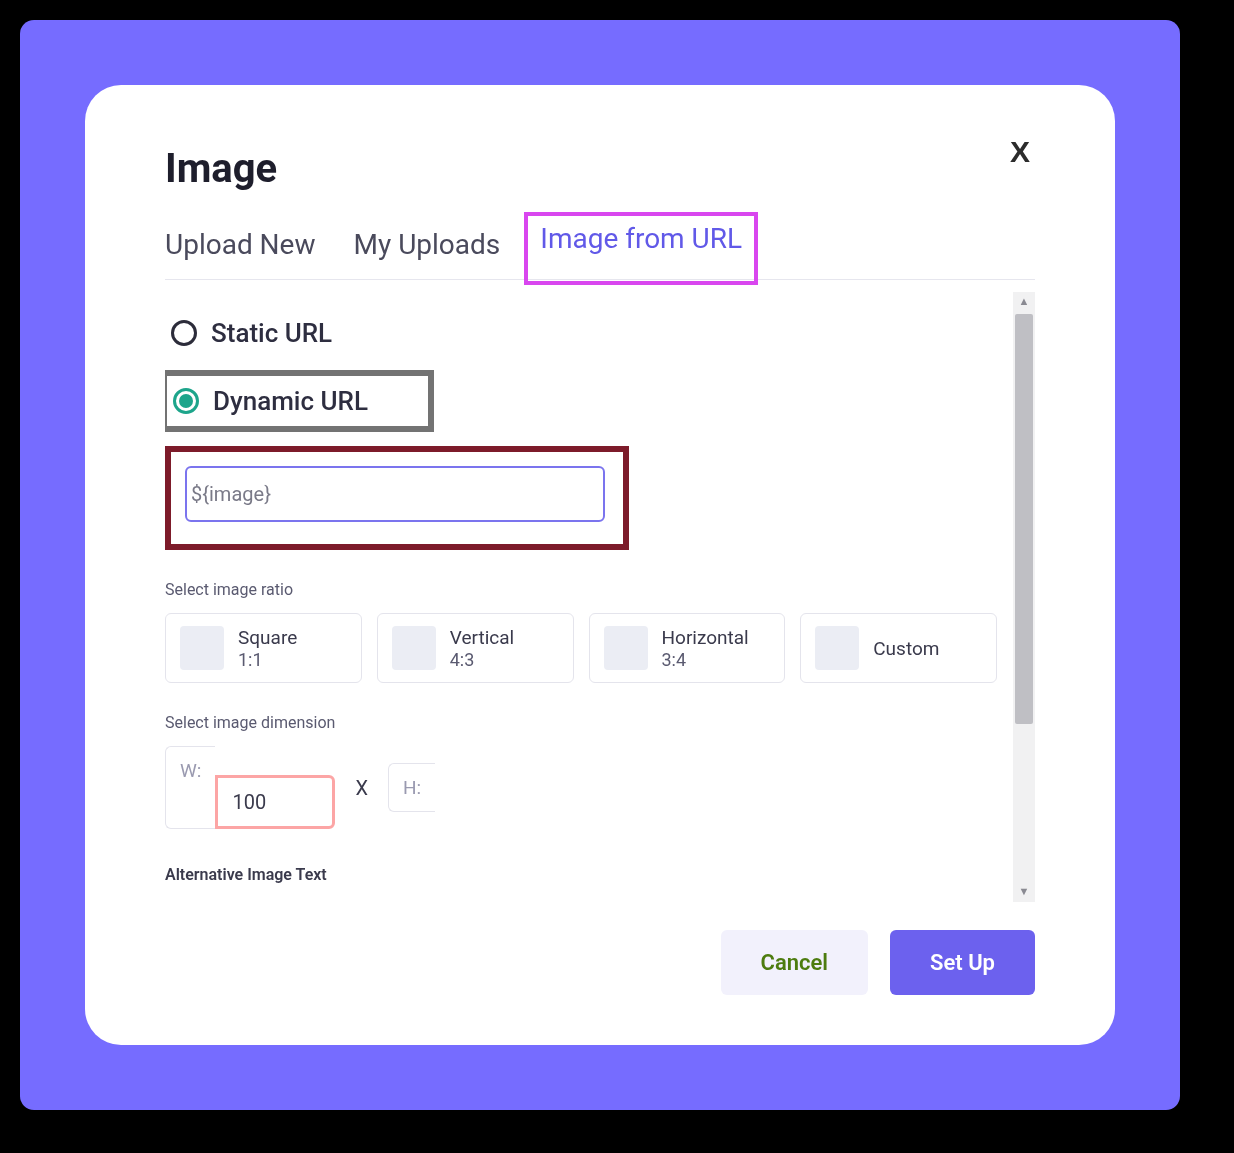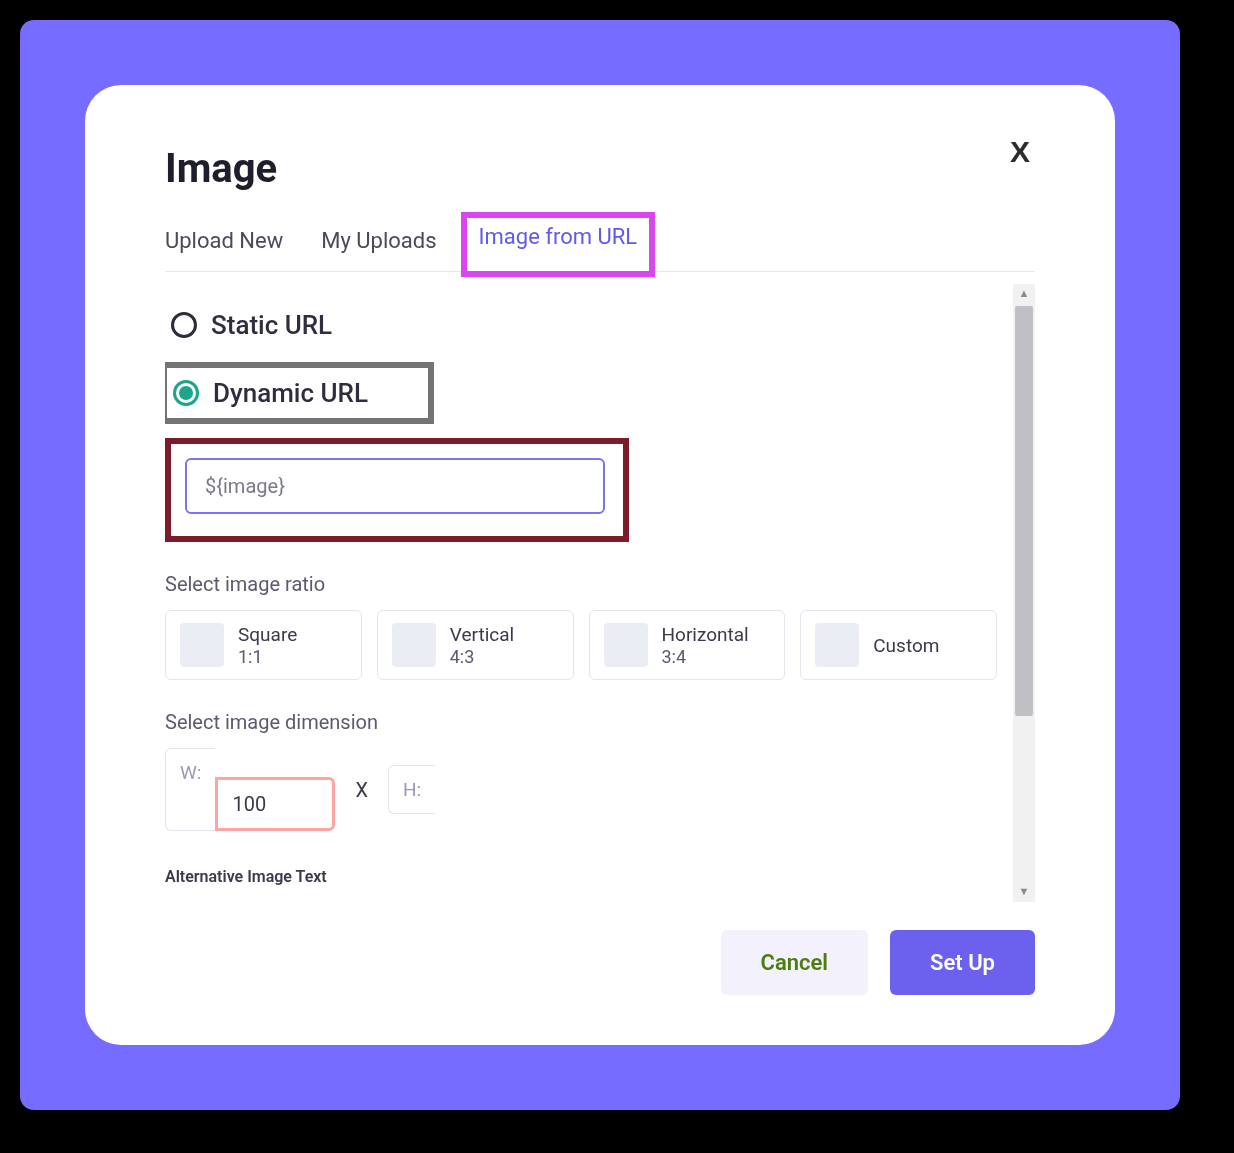--- a/index.html
+++ b/index.html
@@ -52,30 +52,30 @@
       color: #1e1e2c;
       margin-bottom: 28px;
     }
     .tabs {
       display: flex;
       gap: 38px;
       border-bottom: 1px solid #e6e6ee;
       margin-bottom: 0;
     }
     .tab {
-      font-size: 22px;
+      font-size: 28px;
       color: #4a4a5c;
       padding: 8px 0 18px 0;
       cursor: pointer;
     }
     .tab.active {
       color: #6159e8;
     }
     .tab-highlight {
-      border: 6px solid #d946ef;
+      border: 4px solid #d946ef;
       margin: -8px -14px -6px -14px;
       padding: 6px 12px 2px 12px;
     }
     .content-area {
       flex: 1;
       position: relative;
       overflow: hidden;
       padding-top: 32px;
     }
     .scrollbar-track {
@@ -155,29 +155,29 @@
     }
     .form-label {
       font-size: 20px;
       color: #5a5a70;
       margin-bottom: 12px;
       display: block;
     }
     .text-input {
       border: 2px solid #7b74ee;
       border-radius: 6px;
-      padding: 14px 18px;
+      padding: 14px 4px;
       font-size: 20px;
       color: #7a7a88;
       width: 420px;
       background: #fff;
       font-family: inherit;
     }
     .section-label {
-      font-size: 20px;
+      font-size: 16px;
       color: #5a5a70;
       margin: 14px 0 14px 0;
     }
     .ratio-row {
       display: flex;
       gap: 15px;
       margin-bottom: 30px;
       padding-right: 38px;
     }
     .ratio-card {

